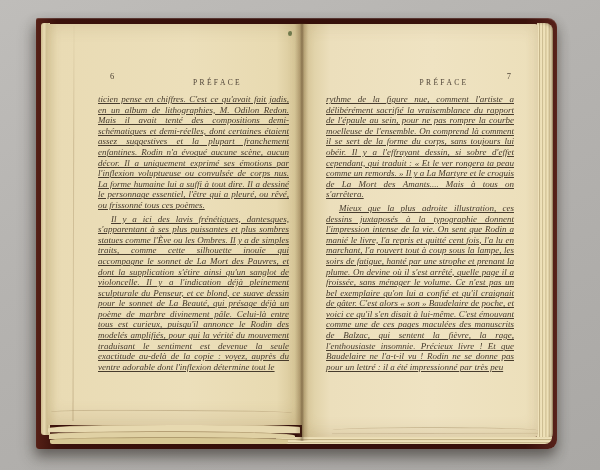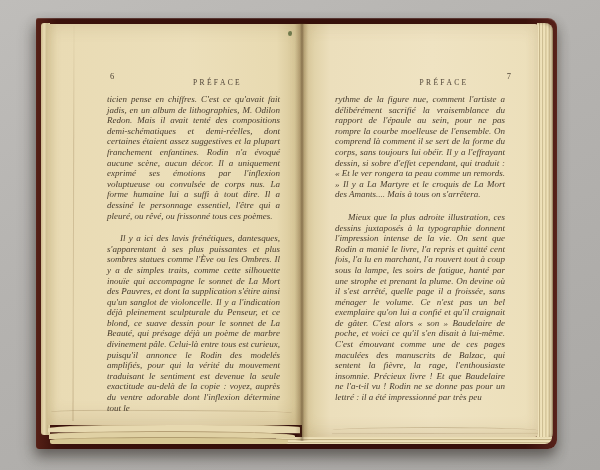--- a/index.html
+++ b/index.html
@@ -98,21 +98,21 @@
   }
   .pagenum-left{left:15px;}
   .pagenum-right{right:6px;}
   .page-body{
     margin-top:12px;
     font-style:italic;
     font-size:9px;line-height:10.6px;
     color:#463b2d;
     text-align:justify;
   }
-  .page-body p{margin:12px;}
+  .page-body p{margin:3px;text-decoration:underline;}
   .page-body p + p{margin-top:3px;text-indent:13px;}
 </style>
 </head>
 <body>
 
 <div class="scene">
   <div class="book">
     <div class="edges-left"></div>
     <div class="edges-right"></div>
     <div class="edges-bottom"></div>

